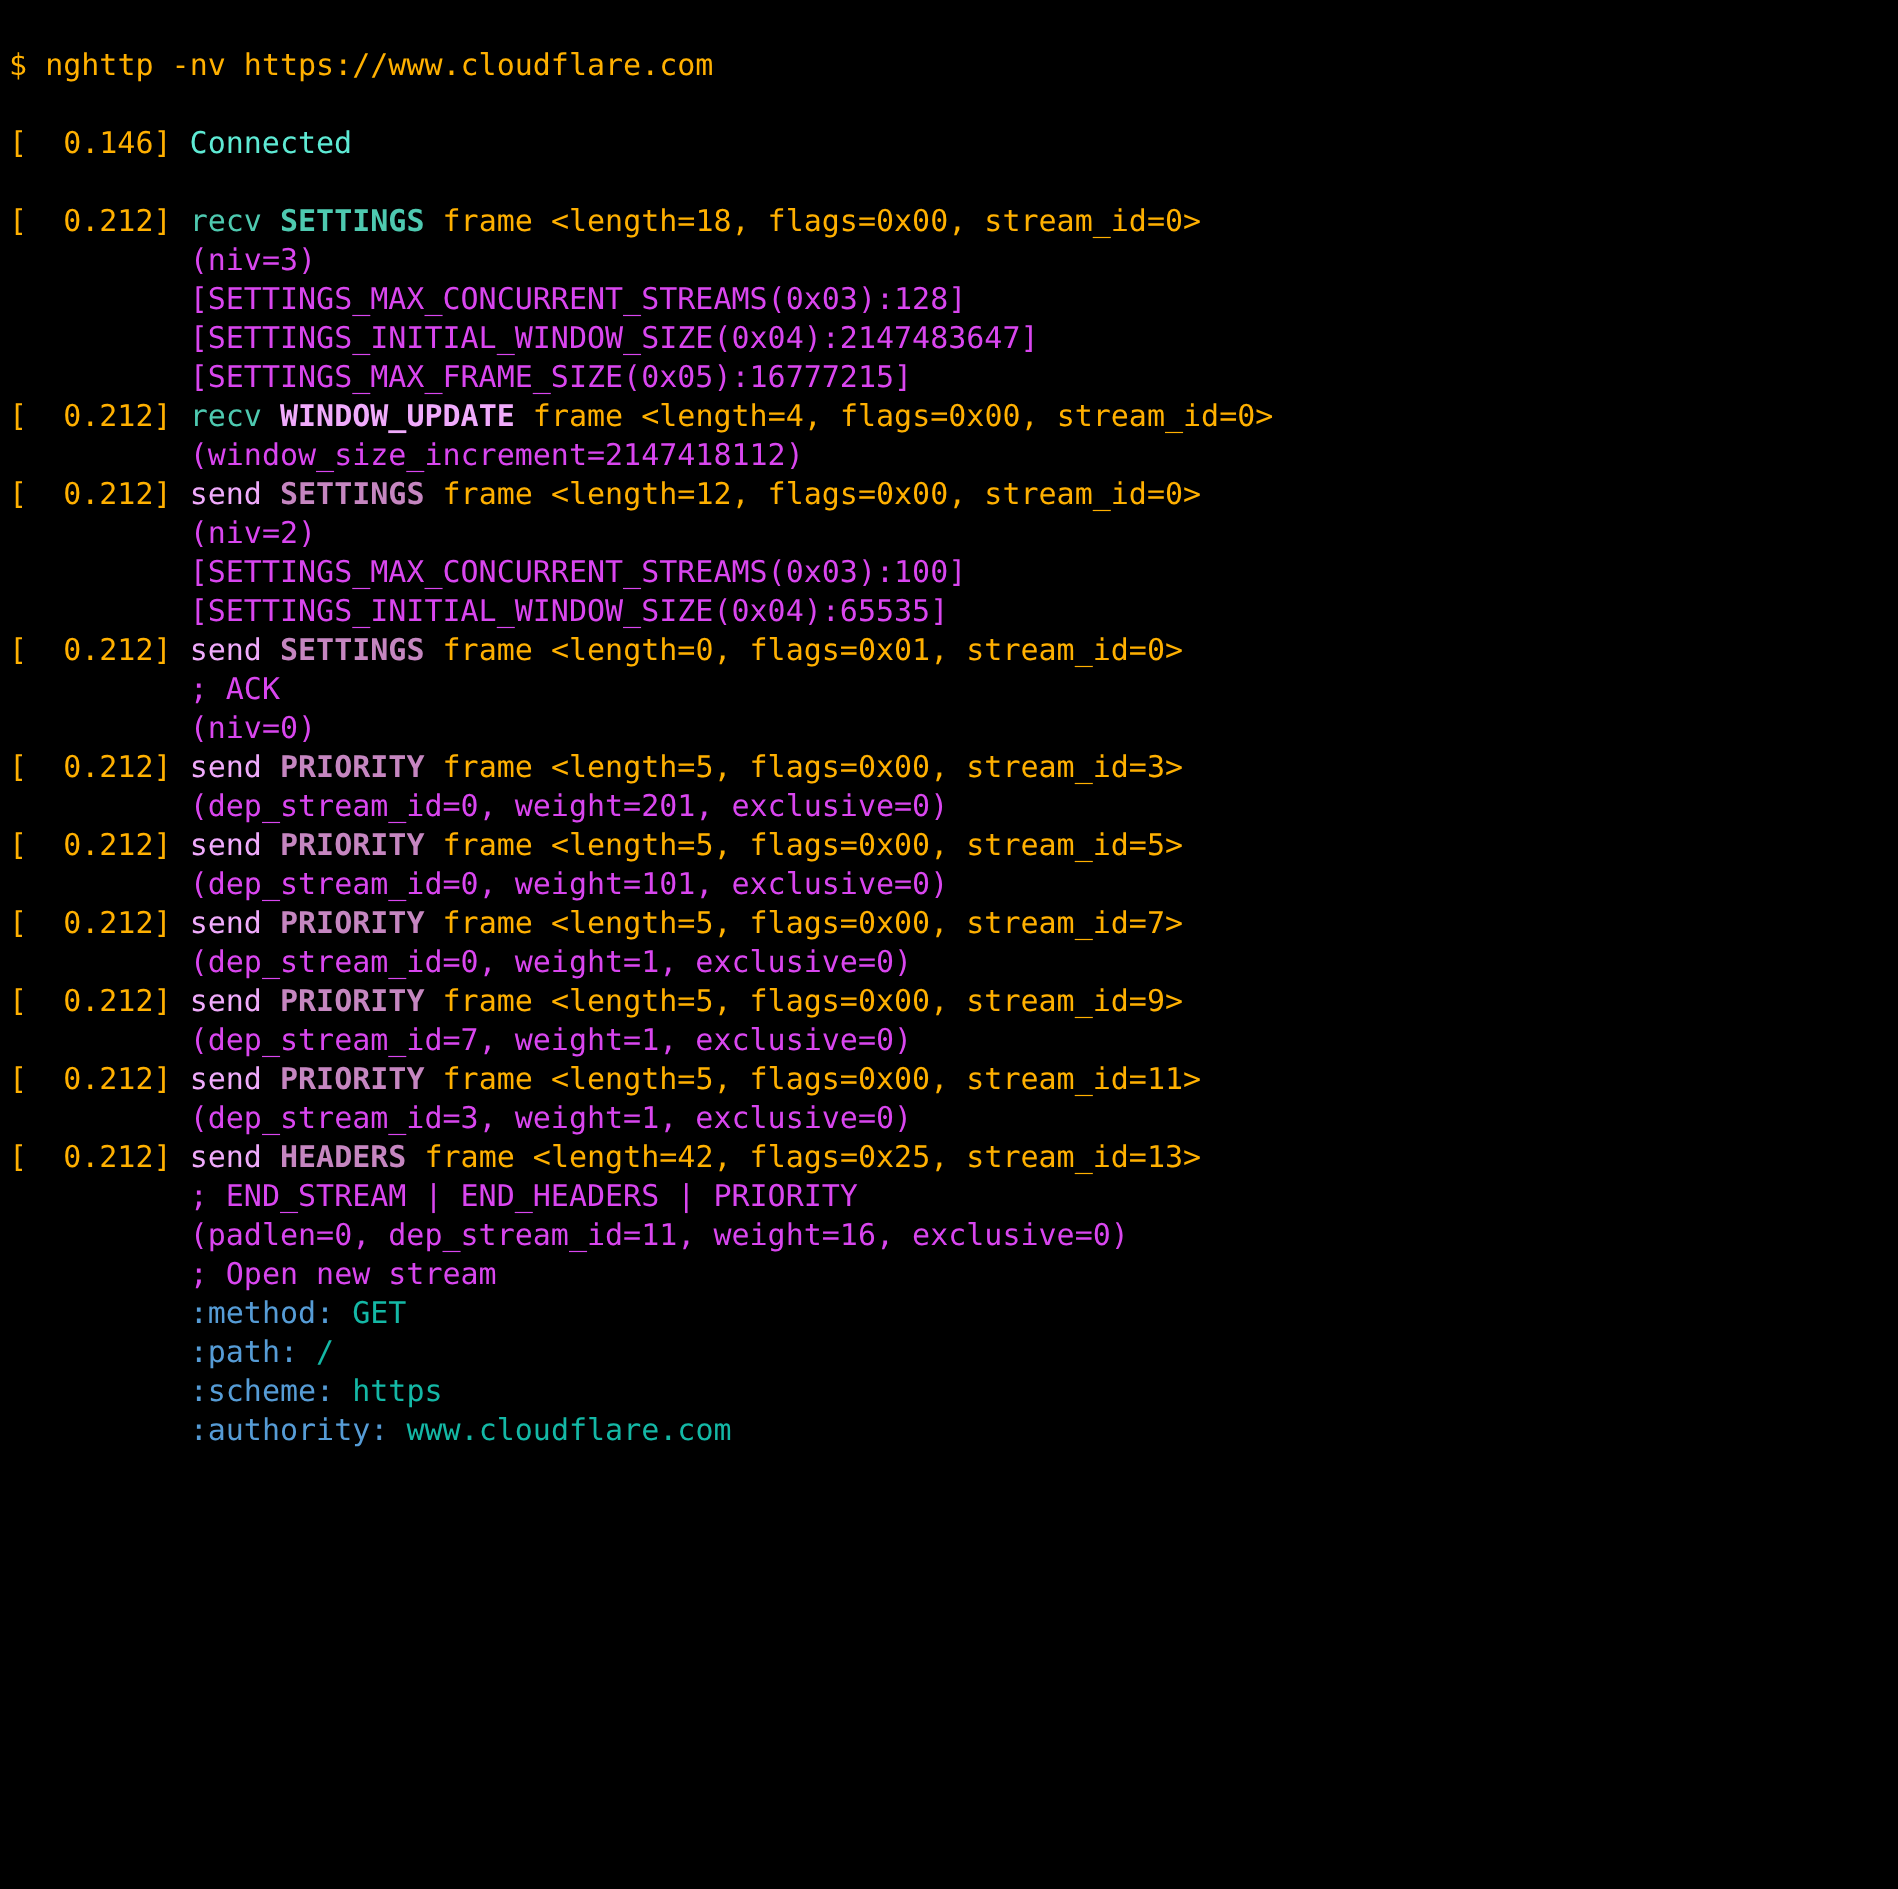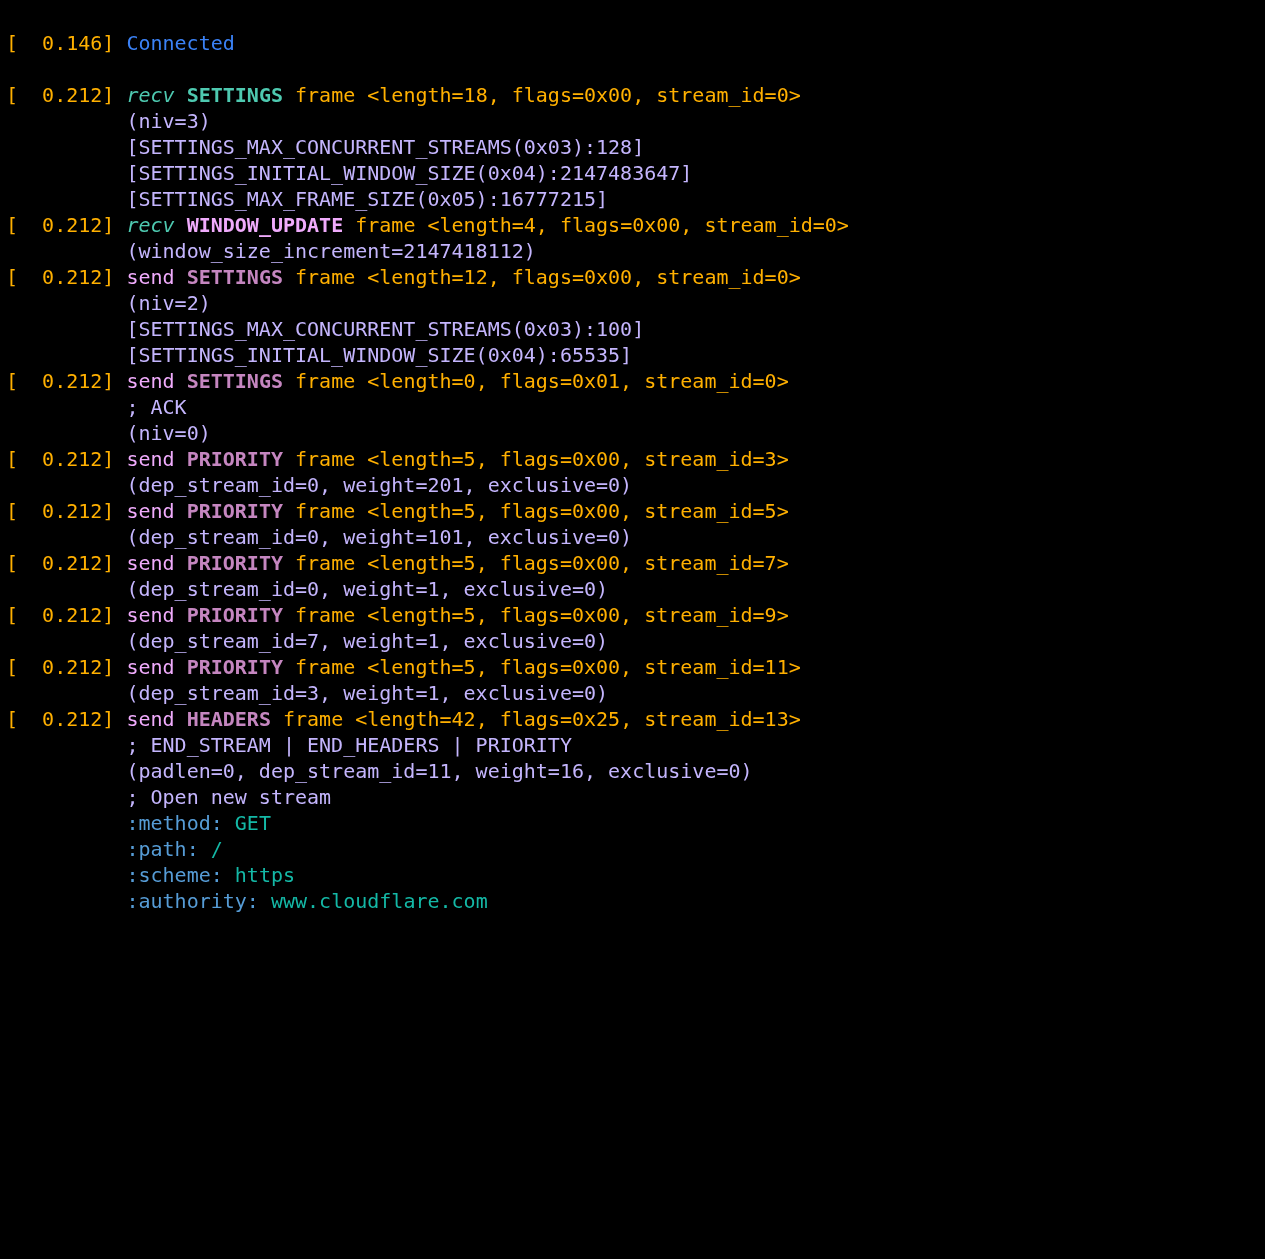--- a/index.html
+++ b/index.html
@@ -10,31 +10,32 @@
     font-family: "DejaVu Sans Mono", "Liberation Mono", "Menlo", "Consolas", monospace;
     font-size: 20px;
     line-height: 1.3;
   }
   .terminal {
     padding: 4px 6px;
     white-space: pre;
   }
   .prompt   { color: #ffb000; }
   .command  { color: #ffb000; }
-  .line     { color: #3b82f6; }
+  .line     { color: #5eead4; }
   .ts       { color: #ffb000; }
-  .recv     { color: #4ec9b0; font-style: italic; }      
+  .recv     { color: #4ec9b0; }      
   .send     { color: #f0abfc; }      
   .frame-settings  { color: #4ec9b0; font-weight: bold; }  
   .frame-window    { color: #f0abfc; font-weight: bold; }  
   .frame-send-kw   { color: #c586c0; font-weight: bold; }  
   .desc     { color: #ffb000; text-align: center; }
-  .details  { color: #c4b5fd; }
+  .details  { color: #d946ef; }
   .pseudo   { color: #569cd6; font-weight: normal; }
   .pseudo-v { color: #14b8a6; }
 </style>
 </head>
 <body>
 
 <div class="terminal">
+<div><span class="prompt">$ </span><span class="command">nghttp -nv https://www.cloudflare.com</span></div>
 <div><span class="ts">[  0.146]</span><span class="line"> Connected</span></div>
 <div id="frames"><div><span class="ts">[  0.212]</span> <span class="recv">recv</span> <span class="frame-settings">SETTINGS</span><span class="desc"> frame &lt;length=18, flags=0x00, stream_id=0&gt;</span></div><div>          <span class="details">(niv=3)</span></div><div>          <span class="details">[SETTINGS_MAX_CONCURRENT_STREAMS(0x03):128]</span></div><div>          <span class="details">[SETTINGS_INITIAL_WINDOW_SIZE(0x04):2147483647]</span></div><div>          <span class="details">[SETTINGS_MAX_FRAME_SIZE(0x05):16777215]</span></div><div><span class="ts">[  0.212]</span> <span class="recv">recv</span> <span class="frame-window">WINDOW_UPDATE</span><span class="desc"> frame &lt;length=4, flags=0x00, stream_id=0&gt;</span></div><div>          <span class="details">(window_size_increment=2147418112)</span></div><div><span class="ts">[  0.212]</span> <span class="send">send</span> <span class="frame-send-kw">SETTINGS</span><span class="desc"> frame &lt;length=12, flags=0x00, stream_id=0&gt;</span></div><div>          <span class="details">(niv=2)</span></div><div>          <span class="details">[SETTINGS_MAX_CONCURRENT_STREAMS(0x03):100]</span></div><div>          <span class="details">[SETTINGS_INITIAL_WINDOW_SIZE(0x04):65535]</span></div><div><span class="ts">[  0.212]</span> <span class="send">send</span> <span class="frame-send-kw">SETTINGS</span><span class="desc"> frame &lt;length=0, flags=0x01, stream_id=0&gt;</span></div><div>          <span class="details">; ACK</span></div><div>          <span class="details">(niv=0)</span></div><div><span class="ts">[  0.212]</span> <span class="send">send</span> <span class="frame-send-kw">PRIORITY</span><span class="desc"> frame &lt;length=5, flags=0x00, stream_id=3&gt;</span></div><div>          <span class="details">(dep_stream_id=0, weight=201, exclusive=0)</span></div><div><span class="ts">[  0.212]</span> <span class="send">send</span> <span class="frame-send-kw">PRIORITY</span><span class="desc"> frame &lt;length=5, flags=0x00, stream_id=5&gt;</span></div><div>          <span class="details">(dep_stream_id=0, weight=101, exclusive=0)</span></div><div><span class="ts">[  0.212]</span> <span class="send">send</span> <span class="frame-send-kw">PRIORITY</span><span class="desc"> frame &lt;length=5, flags=0x00, stream_id=7&gt;</span></div><div>          <span class="details">(dep_stream_id=0, weight=1, exclusive=0)</span></div><div><span class="ts">[  0.212]</span> <span class="send">send</span> <span class="frame-send-kw">PRIORITY</span><span class="desc"> frame &lt;length=5, flags=0x00, stream_id=9&gt;</span></div><div>          <span class="details">(dep_stream_id=7, weight=1, exclusive=0)</span></div><div><span class="ts">[  0.212]</span> <span class="send">send</span> <span class="frame-send-kw">PRIORITY</span><span class="desc"> frame &lt;length=5, flags=0x00, stream_id=11&gt;</span></div><div>          <span class="details">(dep_stream_id=3, weight=1, exclusive=0)</span></div><div><span class="ts">[  0.212]</span> <span class="send">send</span> <span class="frame-send-kw">HEADERS</span><span class="desc"> frame &lt;length=42, flags=0x25, stream_id=13&gt;</span></div><div>          <span class="details">; END_STREAM | END_HEADERS | PRIORITY</span></div><div>          <span class="details">(padlen=0, dep_stream_id=11, weight=16, exclusive=0)</span></div><div>          <span class="details">; Open new stream</span></div><div>          <span class="pseudo">:method</span><span class="pseudo">:</span> <span class="pseudo-v">GET</span></div><div>          <span class="pseudo">:path</span><span class="pseudo">:</span> <span class="pseudo-v">/</span></div><div>          <span class="pseudo">:scheme</span><span class="pseudo">:</span> <span class="pseudo-v">https</span></div><div>          <span class="pseudo">:authority</span><span class="pseudo">:</span> <span class="pseudo-v">www.cloudflare.com</span></div></div>
 </div>
 
 </body></html>

